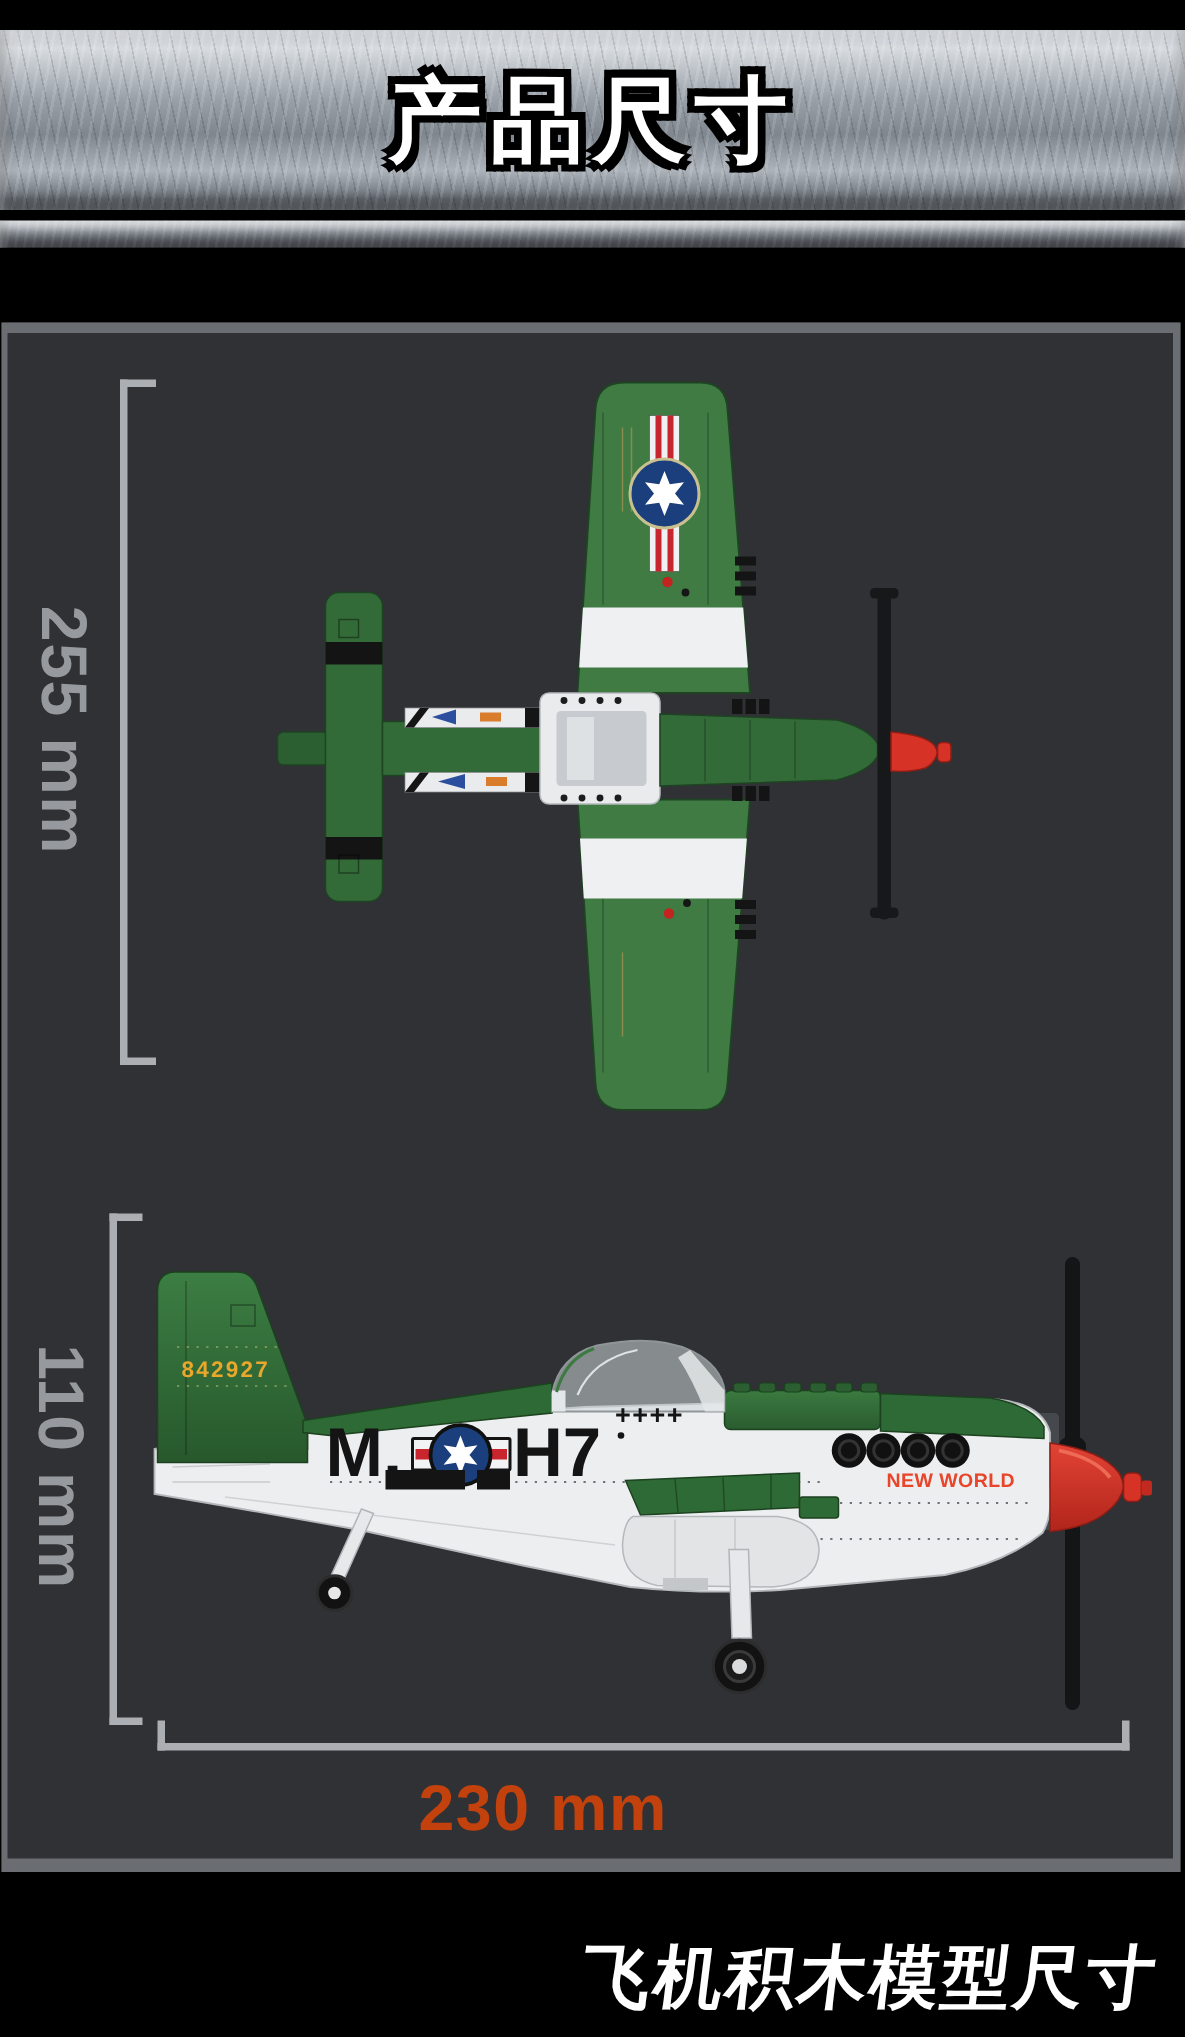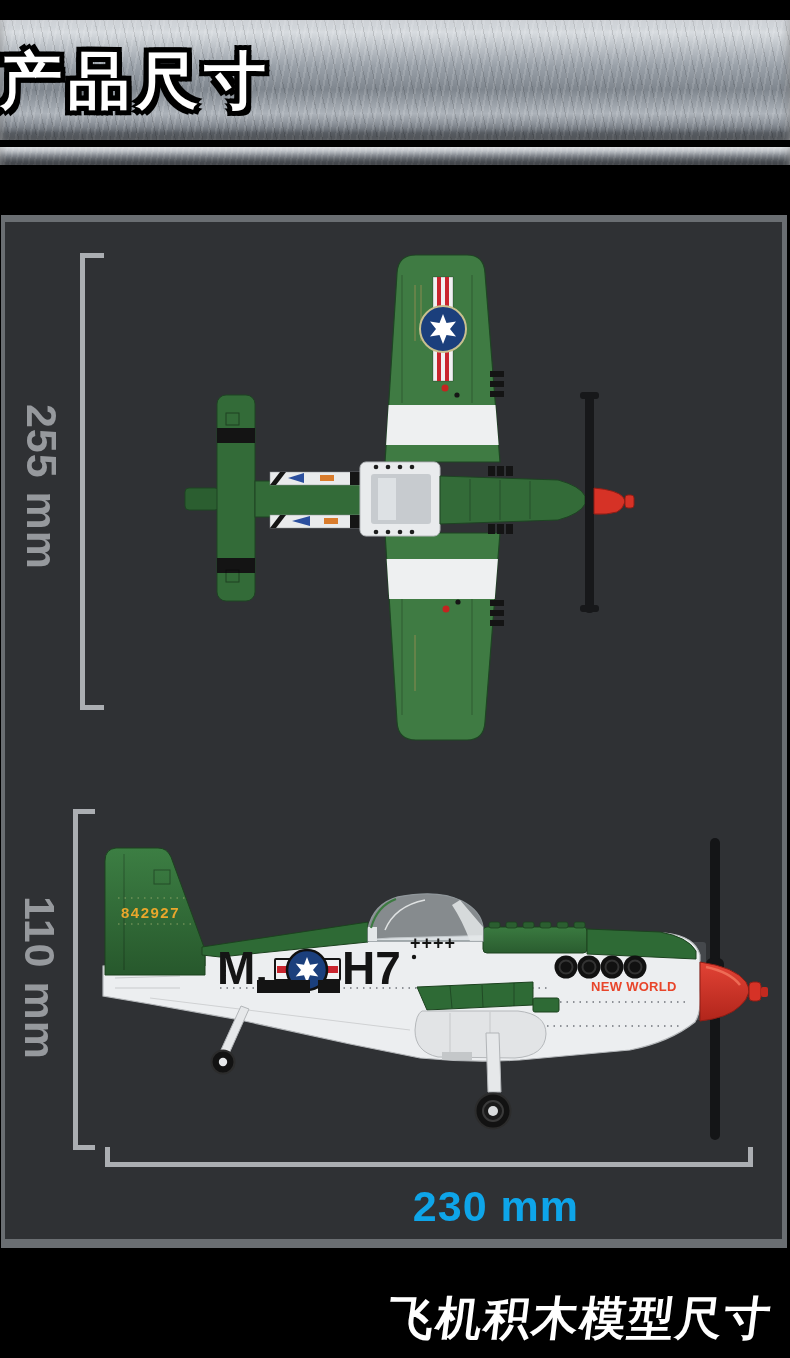--- a/index.html
+++ b/index.html
@@ -11,35 +11,35 @@
       repeating-linear-gradient(100deg, rgba(255,255,255,.12) 0 2px, rgba(255,255,255,0) 2px 7px),
       repeating-linear-gradient(78deg, rgba(0,0,0,.12) 0 1px, rgba(0,0,0,0) 1px 9px),
       linear-gradient(180deg,#b9bec6 0%,#d8dce0 10%,#9aa1a9 38%,#7f868e 58%,#adb3ba 78%,#6e747c 94%,#8a9098 100%);
     box-shadow: inset 0 4px 8px rgba(255,255,255,.45), inset 0 -6px 10px rgba(0,0,0,.5);}
   .band-main{top:20px;height:120px;}
   .band-thin{top:147px;height:18px;
     background:
       repeating-linear-gradient(100deg, rgba(255,255,255,.10) 0 2px, rgba(255,255,255,0) 2px 6px),
       linear-gradient(180deg,#cfd3d8 0%,#8d939b 45%,#5f656d 100%);}
   .title{position:absolute;left:0;top:20px;width:790px;height:120px;line-height:122px;
-    font-size:62px;font-weight:900;letter-spacing:6px;color:#fff;
+    text-align:center;font-size:62px;font-weight:900;letter-spacing:6px;color:#fff;
     font-family:"Liberation Sans",sans-serif;
     text-shadow:-5px -5px 0 #000,5px -5px 0 #000,-5px 5px 0 #000,5px 5px 0 #000,
                 -5px 0 0 #000,5px 0 0 #000,0 -5px 0 #000,0 5px 0 #000;}
   
   .panel{position:absolute;left:1px;top:215px;width:786px;height:1033px;box-sizing:border-box;
     background:#2f3134;border:4px solid #6a6e72;border-top-width:7px;border-right-width:5px;
     border-bottom-width:9px;}
   
   .bracket-v{position:absolute;box-sizing:border-box;border:5px solid #abaeb2;border-right:none;}
   .bracket-h{position:absolute;box-sizing:border-box;border:5px solid #abaeb2;border-top:none;}
   .dim-v{position:absolute;width:220px;height:46px;line-height:46px;text-align:center;
     font-size:43px;font-weight:bold;color:#96999d;transform:rotate(90deg);letter-spacing:1px;}
-  .dim-h{position:absolute;width:300px;height:46px;line-height:46px;text-align:right;
-    font-size:43px;font-weight:bold;color:#0ea5e9;letter-spacing:1px;}
+  .dim-h{position:absolute;width:300px;height:46px;line-height:46px;text-align:left;
+    font-size:43px;font-weight:bold;color:#c2410c;letter-spacing:1px;}
   
   .footer-caption{position:absolute;right:18px;top:1288px;font-size:46px;font-weight:900;
     color:#fff;letter-spacing:2px;transform:skewX(-7deg);font-family:sans-serif;white-space:nowrap;}
   svg{position:absolute;display:block;}
   svg text{font-family:"Liberation Sans",sans-serif;}
 </style>
 </head>
 <body>
 
 <div class="page">

